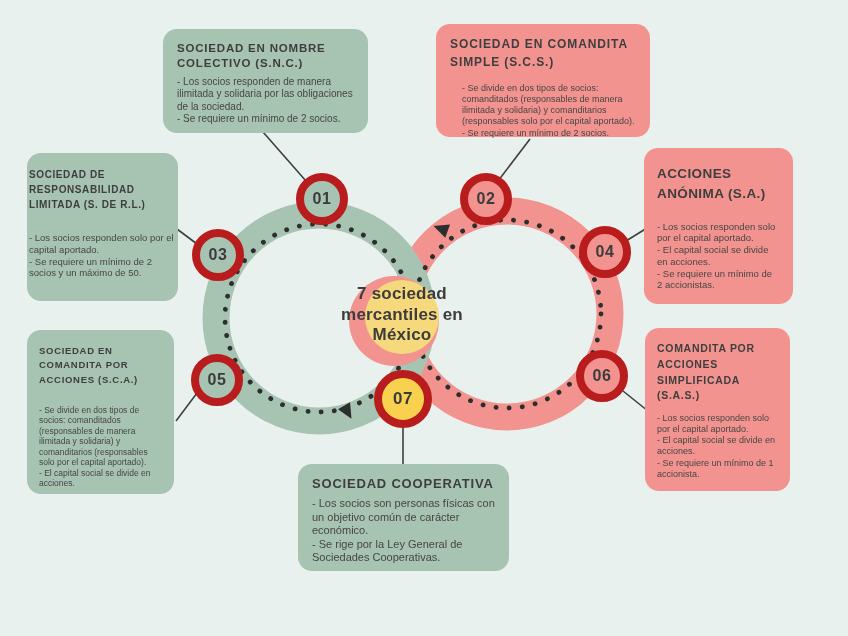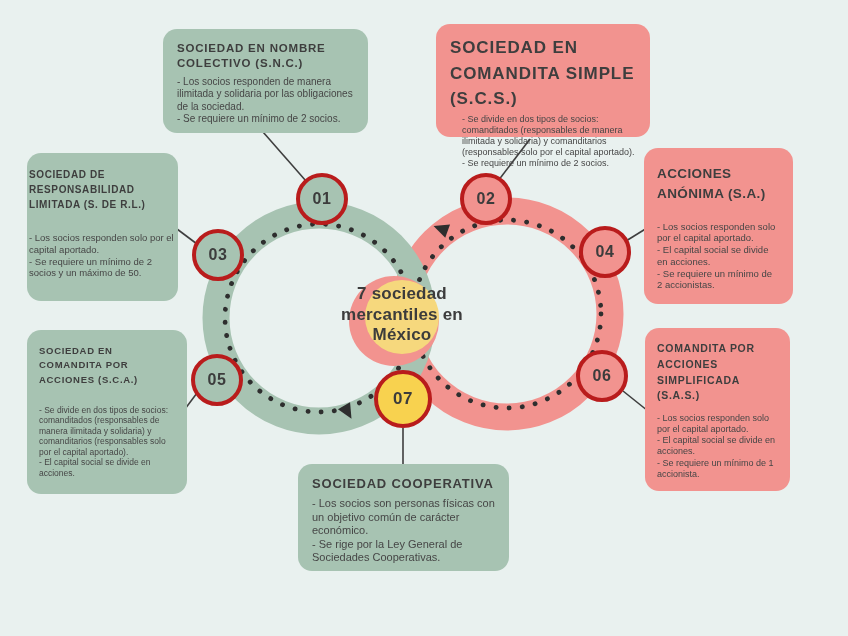--- a/index.html
+++ b/index.html
@@ -22,21 +22,21 @@
   .connector{stroke:var(--ink,#3e3e3e);stroke-width:1.6;}
 
   .center-title{
     position:absolute;left:317px;top:284px;width:170px;
     text-align:center;font-weight:700;font-size:17px;line-height:1.22;
     color:#3c3c3c;letter-spacing:.2px;white-space:pre-line;
   }
 
   .node{
     position:absolute;width:52px;height:52px;border-radius:50%;
-    border:4px solid #b91c1c;box-sizing:border-box;
+    border:8px solid #b91c1c;box-sizing:border-box;
     display:flex;align-items:center;justify-content:center;
     font-weight:700;font-size:16px;color:#3c3c3c;letter-spacing:.5px;
   }
   .node--green{background:var(--green,#a7c3b2);}
   .node--pink{background:var(--pink,#f2938f);}
   .node--yellow{background:var(--yellow_node,#f8d24f);}
   .node--big{width:58px;height:58px;font-size:17px;}
 
   .card{
     position:absolute;border-radius:14px;box-sizing:border-box;color:var(--ink,#3e3e3e);
@@ -44,32 +44,32 @@
   .card--green{background:var(--green,#a7c3b2);}
   .card--pink{background:var(--pink,#f2938f);}
   .card-title{font-weight:700;letter-spacing:.8px;line-height:1.3;}
   .card-body{white-space:pre-line;line-height:1.24;color:#464646;}
 
   .b1{left:163px;top:29px;width:205px;height:104px;padding:12px 14px;}
   .b1 .card-title{font-size:11.5px;margin-bottom:5px;}
   .b1 .card-body{font-size:10px;}
 
   .b2{left:436px;top:24px;width:214px;height:113px;padding:11px 12px 10px 14px;}
-  .b2 .card-title{font-size:17px;margin-bottom:2px;line-height:1.5;letter-spacing:.9px;}
+  .b2 .card-title{font-size:12px;margin-bottom:12px;line-height:1.5;letter-spacing:.9px;}
   .b2 .card-body{font-size:9px;padding-left:12px;}
 
   .b3{left:27px;top:153px;width:151px;height:148px;padding:14px 2px;}
   .b3 .card-title{font-size:10px;letter-spacing:.6px;margin-bottom:20px;line-height:1.5;}
   .b3 .card-body{font-size:9.5px;}
 
   .b4{left:644px;top:148px;width:149px;height:156px;padding:16px 13px;}
   .b4 .card-title{font-size:13.5px;letter-spacing:.4px;margin-bottom:16px;line-height:1.5;}
   .b4 .card-body{font-size:9.5px;}
 
-  .b5{left:27px;top:330px;width:160px;height:164px;padding:14px 12px;}
+  .b5{left:27px;top:330px;width:147px;height:164px;padding:14px 12px;}
   .b5 .card-title{font-size:9.5px;letter-spacing:.7px;margin-bottom:18px;line-height:1.5;}
   .b5 .card-body{font-size:8.5px;}
 
   .b6{left:645px;top:328px;width:145px;height:163px;padding:13px 12px;}
   .b6 .card-title{font-size:10.5px;letter-spacing:.7px;margin-bottom:9px;line-height:1.5;}
   .b6 .card-body{font-size:9px;}
 
   .b7{left:298px;top:464px;width:211px;height:107px;padding:12px 14px;}
   .b7 .card-title{font-size:13px;margin-bottom:4px;}
   .b7 .card-body{font-size:11px;}

